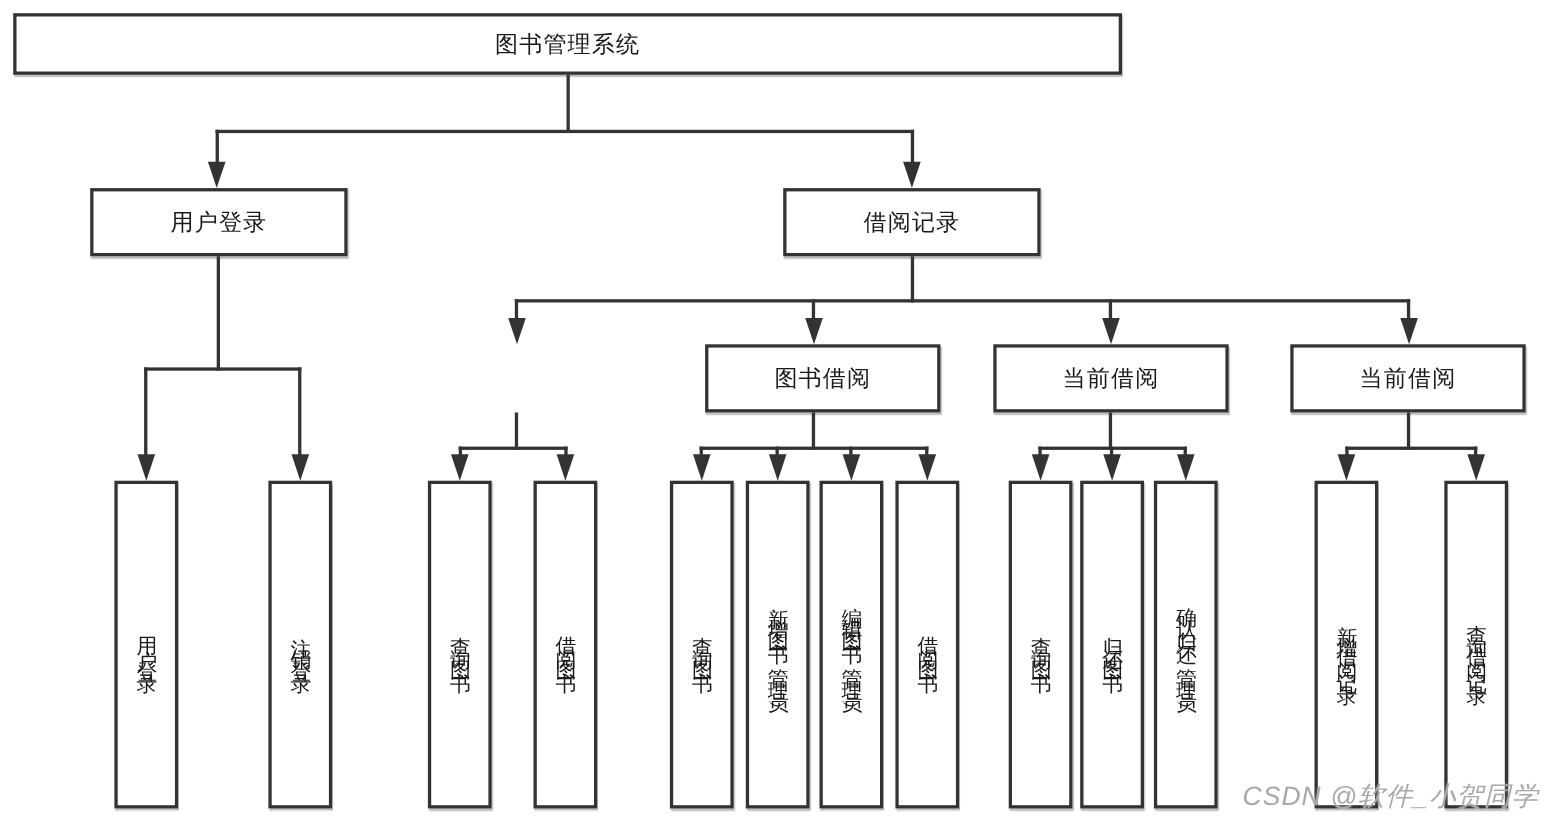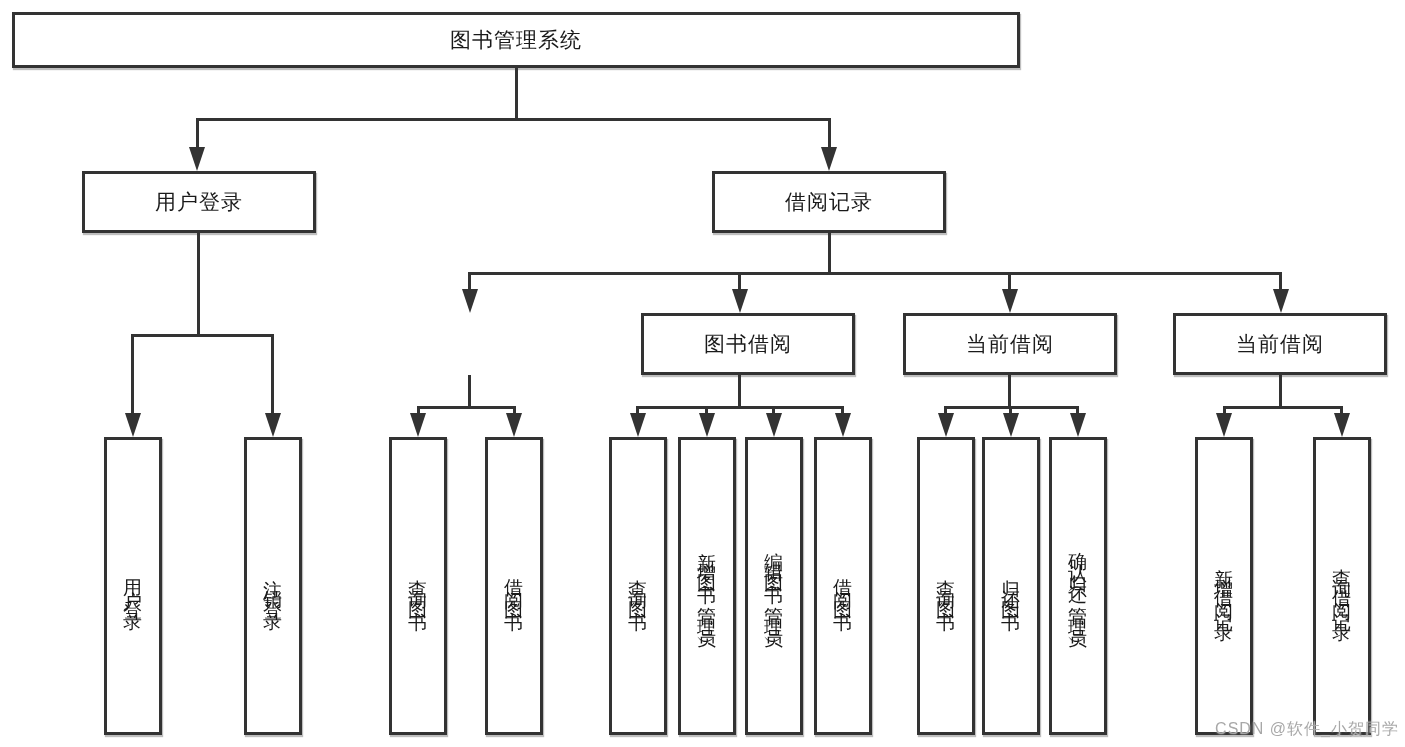--- a/index.html
+++ b/index.html
@@ -43,24 +43,25 @@
   .hl{position:absolute;height:3px;background:var(--line);}
   .arrow{
     position:absolute;width:0;height:0;
     border-left:8px solid transparent;
     border-right:8px solid transparent;
     border-top:24px solid var(--line);
   }
   .watermark{
     position:absolute;
     right:6px;bottom:7px;
-    font-size:16px;
+    font-size:24px;
     color:var(--watermark);
     letter-spacing:1px;
     text-shadow:0 0 2px rgba(255,255,255,.8);
+    font-style:italic;
   }
 </style>
 </head>
 <body>
 
 <div id="stage">
 
   <div class="node hnode root">
       <span>图书管理系统</span>
     </div>

